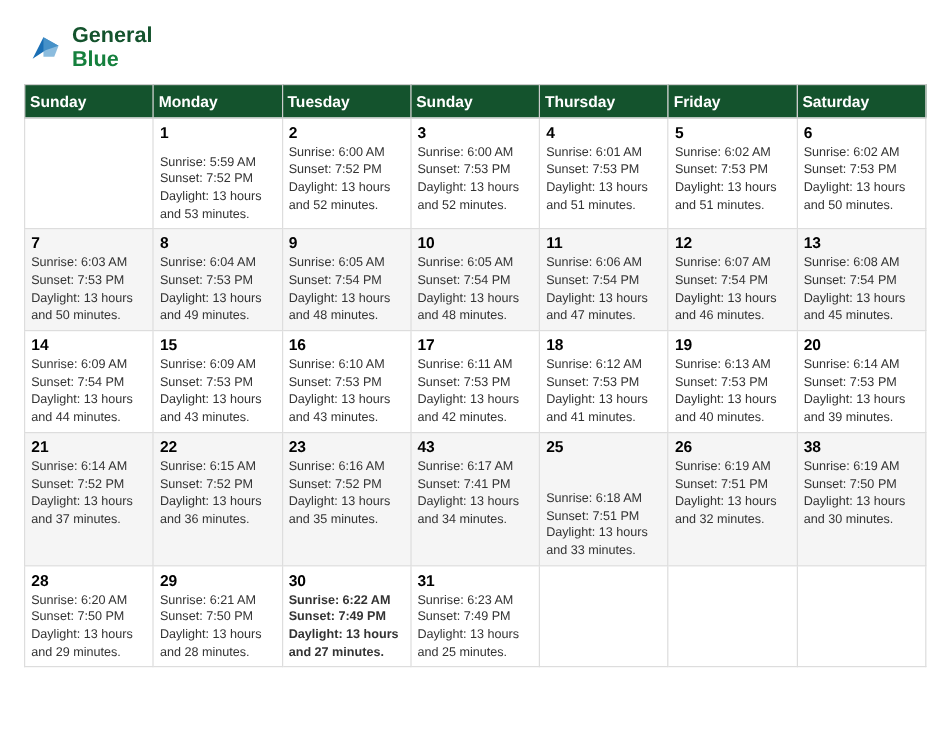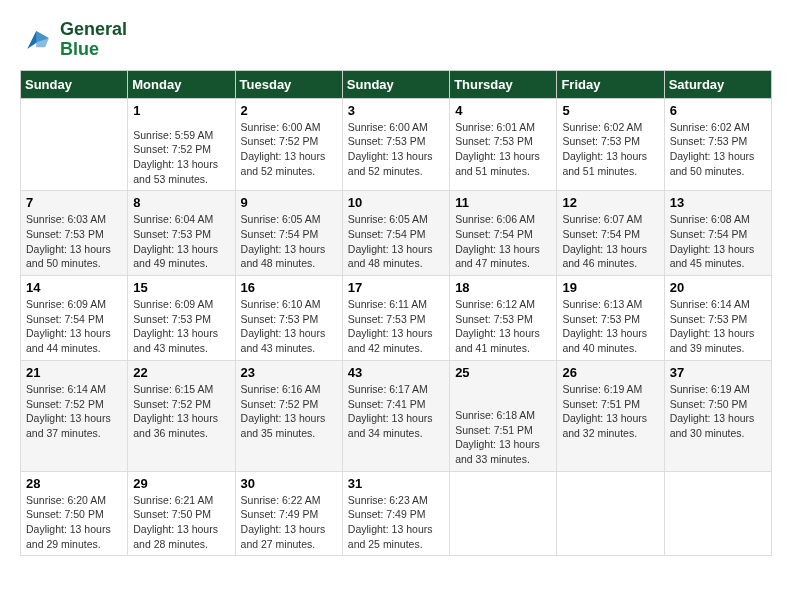--- a/index.html
+++ b/index.html
@@ -307,21 +307,21 @@
 and 33 minutes.</div>
         </td>
         <td>
           <span class="day-number">26</span>
           <div class="day-info" style="white-space: pre-line;">Sunrise: 6:19 AM
 Sunset: 7:51 PM
 Daylight: 13 hours
 and 32 minutes.</div>
         </td>
         <td>
-          <span class="day-number">37</span>
+          <span class="day-number">38</span>
           <div class="day-info" style="white-space: pre-line;">Sunrise: 6:19 AM
 Sunset: 7:50 PM
 Daylight: 13 hours
 and 30 minutes.</div>
         </td>
       </tr>
       <tr>
         <td>
           <span class="day-number">28</span>
           <div class="day-info" style="white-space: pre-line;">Sunrise: 6:20 AM
@@ -331,21 +331,21 @@
         </td>
         <td>
           <span class="day-number">29</span>
           <div class="day-info" style="white-space: pre-line;">Sunrise: 6:21 AM
 Sunset: 7:50 PM
 Daylight: 13 hours
 and 28 minutes.</div>
         </td>
         <td>
           <span class="day-number">30</span>
-          <div class="day-info" style="white-space: pre-line;">Sunrise: 6:22 AM
+          <div class="day-info" style="white-space: pre-line; font-weight: bold;">Sunrise: 6:22 AM
 Sunset: 7:49 PM
 Daylight: 13 hours
 and 27 minutes.</div>
         </td>
         <td>
           <span class="day-number">31</span>
           <div class="day-info" style="white-space: pre-line;">Sunrise: 6:23 AM
 Sunset: 7:49 PM
 Daylight: 13 hours
 and 25 minutes.</div>

